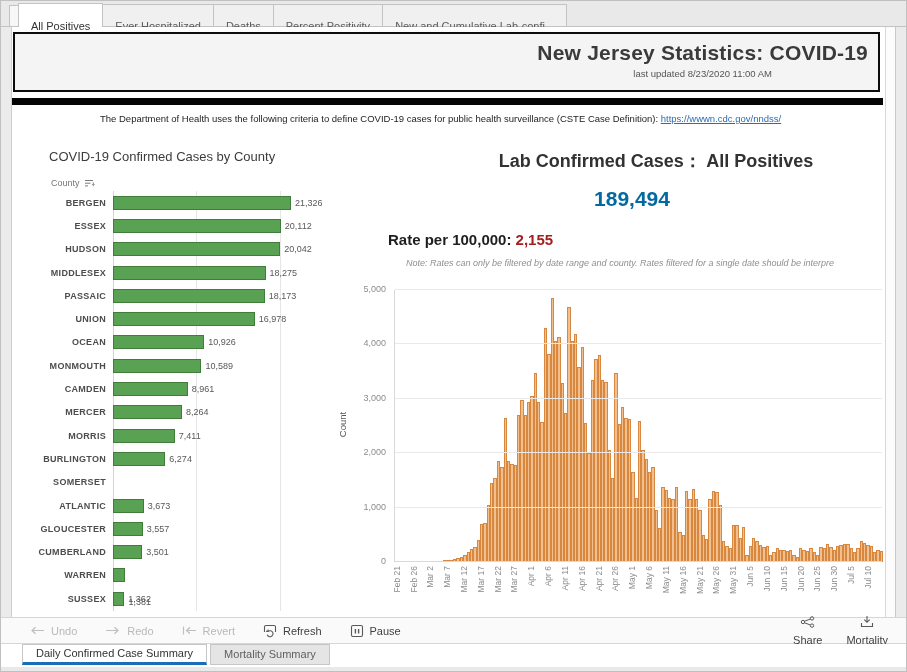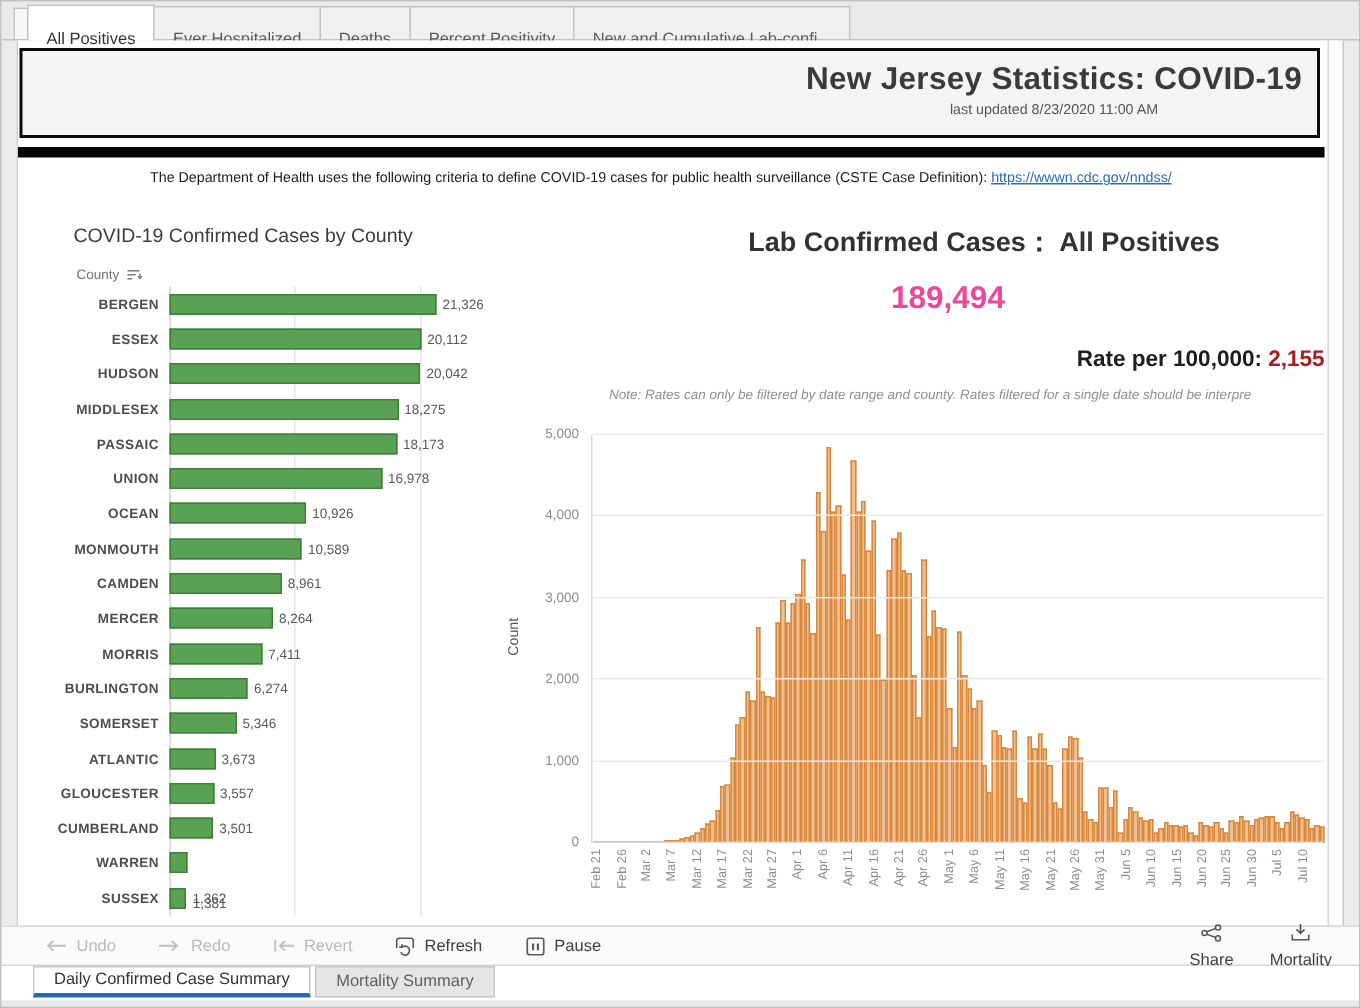--- a/index.html
+++ b/index.html
@@ -43,21 +43,21 @@
     color:#4d4d4d; letter-spacing:0.3px; white-space:nowrap; }
   .crow .ctrack { position:relative; flex:1; height:14px; }
   .crow .cbar { position:absolute; left:0; top:0; height:14px; }
   .crow .cval { position:absolute; top:2px; font-size:9px; color:#585858; white-space:nowrap; }
 
   
   .sum-title { position:absolute; left:420px; top:122px; width:448px; text-align:center;
     font-size:18px; font-weight:bold; color:#323232; }
   .sum-total { position:absolute; left:380px; top:160px; width:480px; text-align:center;
     font-size:21px; font-weight:bold; }
-  .sum-rate { position:absolute; left:391px; top:204px; width:480px; text-align:right;
+  .sum-rate { position:absolute; left:376px; top:204px; width:480px; text-align:left;
     font-size:15px; font-weight:bold; color:#1e1e1e; }
   .sum-note { position:absolute; left:394px; top:231px; width:478px; font-size:9px; font-style:italic;
     color:#8f8f8f; white-space:nowrap; overflow:hidden; }
 
   .y-axis-title { position:absolute; left:318px; top:392px; font-size:9.5px; color:#555;
     transform:rotate(-90deg); }
   .yticks { position:absolute; left:336px; top:263px; width:44px; height:272px; }
   .yticks div { position:absolute; right:6px; width:100%; text-align:right; font-size:9px; color:#8c8c8c; }
 
   .plot { position:absolute; left:382px; top:263px; width:488px; height:272px; border-left:1px solid #d9d9d9; }
@@ -209,24 +209,20 @@
           </div>
           <div class="crow">
             <span class="clabel">BURLINGTON</span>
             <div class="ctrack">
               <div class="cbar" style="width: 52.3667px; background: rgb(90, 162, 83); border: 1px solid rgb(63, 125, 57);"></div>
               <span class="cval" style="left: 56.3667px;">6,274</span>
             </div>
           </div>
           <div class="crow">
             <span class="clabel">SOMERSET</span>
-            <div class="ctrack">
-              <div class="cbar" style="width: 44.621px; background: rgb(90, 162, 83); border: 1px solid rgb(63, 125, 57);"></div>
-              <span class="cval" style="left: 48.621px;">5,346</span>
-            </div>
           </div>
           <div class="crow">
             <span class="clabel">ATLANTIC</span>
             <div class="ctrack">
               <div class="cbar" style="width: 30.6571px; background: rgb(90, 162, 83); border: 1px solid rgb(63, 125, 57);"></div>
               <span class="cval" style="left: 34.6571px;">3,673</span>
             </div>
           </div>
           <div class="crow">
             <span class="clabel">GLOUCESTER</span>
@@ -253,21 +249,21 @@
             <span class="clabel">SUSSEX</span>
             <div class="ctrack">
               <div class="cbar" style="width: 11.3681px; background: rgb(90, 162, 83); border: 1px solid rgb(63, 125, 57);"></div>
               <span class="cval" style="left: 15.3681px;">1,362</span>
             </div>
           </div>
         </div>
     </div>
 
     <div class="sum-title">Lab Confirmed Cases：  All Positives</div>
-    <div class="sum-total" style="color: #ec4899;">189,494</div>
+    <div class="sum-total" style="color: #0369a1;">189,494</div>
     <div class="sum-rate"><span>Rate per 100,000:</span>&nbsp;<span style="color: rgb(163, 32, 32);">2,155</span></div>
     <div class="sum-note">Note: Rates can only be filtered by date range and county. Rates filtered for a single date should be interpre</div>
 
     <div class="y-axis-title">Count</div>
     <div class="yticks">
         <div style="top: 266px;">0</div>
         <div style="top: 211.6px;">1,000</div>
         <div style="top: 157.2px;">2,000</div>
         <div style="top: 102.8px;">3,000</div>
         <div style="top: 48.4px;">4,000</div>

